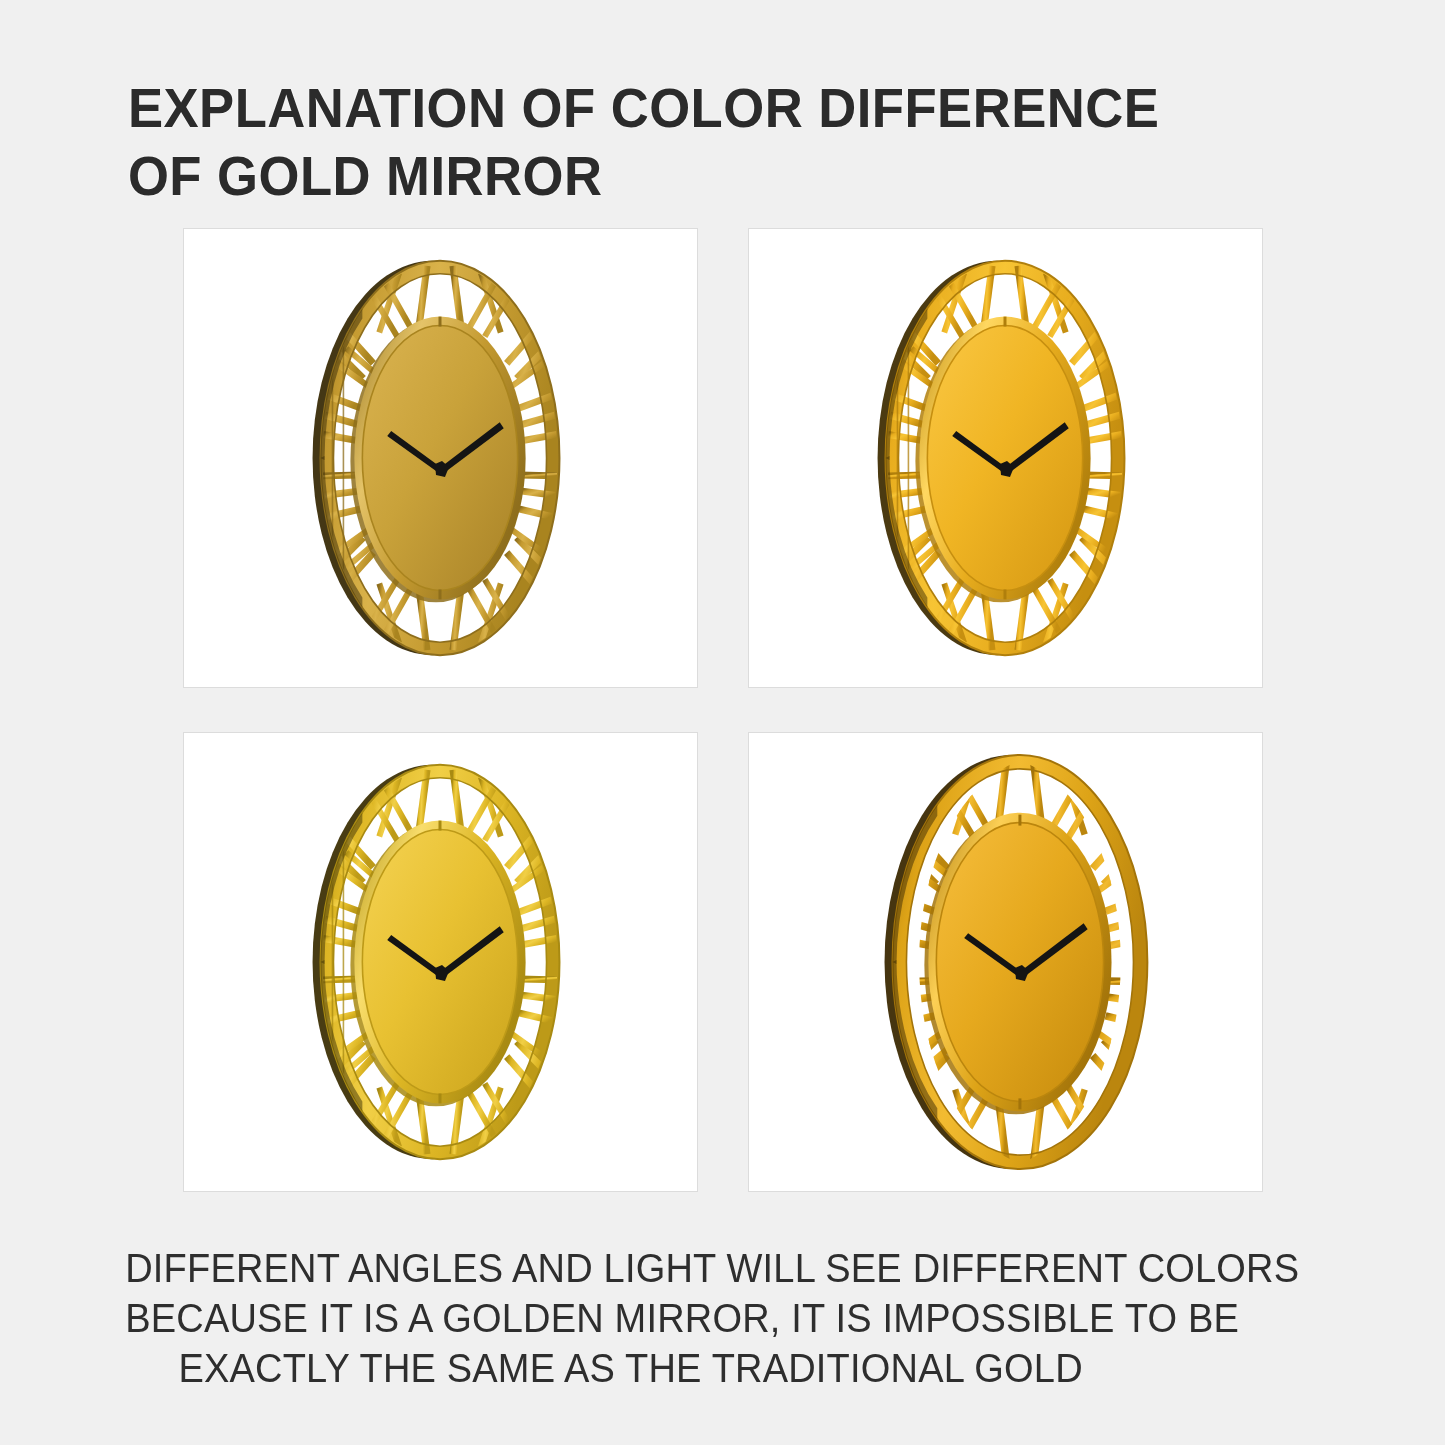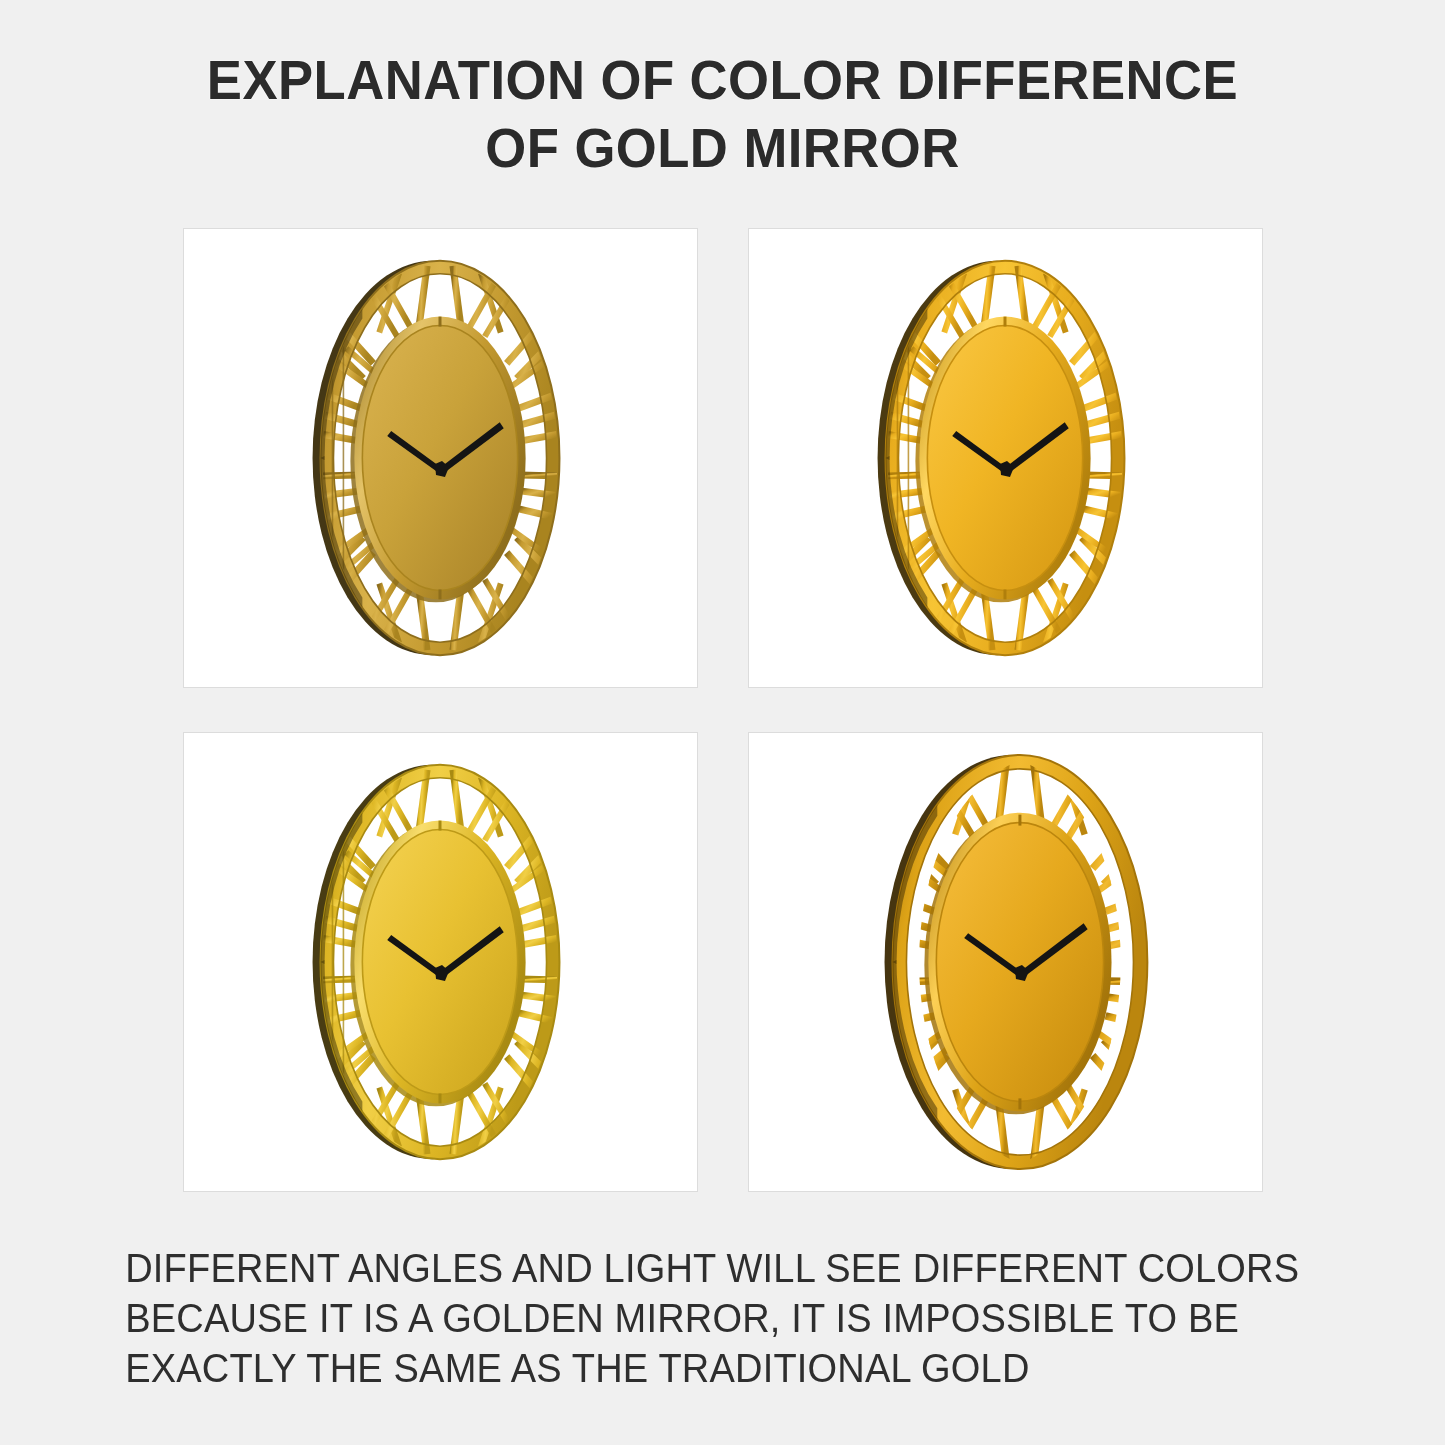--- a/index.html
+++ b/index.html
@@ -12,23 +12,22 @@
     background: #f0f0f0;
     font-family: "Liberation Sans", sans-serif;
     overflow: hidden;
     position: relative;
   }
 
   
   #title-block {
     position: absolute;
     left: 0;
-    top: 46px;
+    top: 74px;
     width: 1445px;
-    text-align: center;
     padding: 0 90px;
     box-sizing: border-box;
   }
   .title-line {
     font-family: "Liberation Sans", sans-serif;
     font-weight: bold;
     font-size: 56px;
     line-height: 68px;
     letter-spacing: 0.5px;
     color: #2b2b2b;
@@ -68,21 +67,21 @@
   }
 
   
   #caption-block {
     position: absolute;
     left: 0;
     top: 1243px;
     width: 1208px;
     padding: 0 100px;
     box-sizing: border-box;
-    text-align: left;
+    text-align: right;
   }
   .caption-line {
     font-family: "Liberation Sans", sans-serif;
     font-weight: normal;
     font-size: 40px;
     line-height: 50px;
     color: #2e2e2e;
     letter-spacing: 0.2px;
     transform: scaleX(0.95);
     white-space: nowrap;

